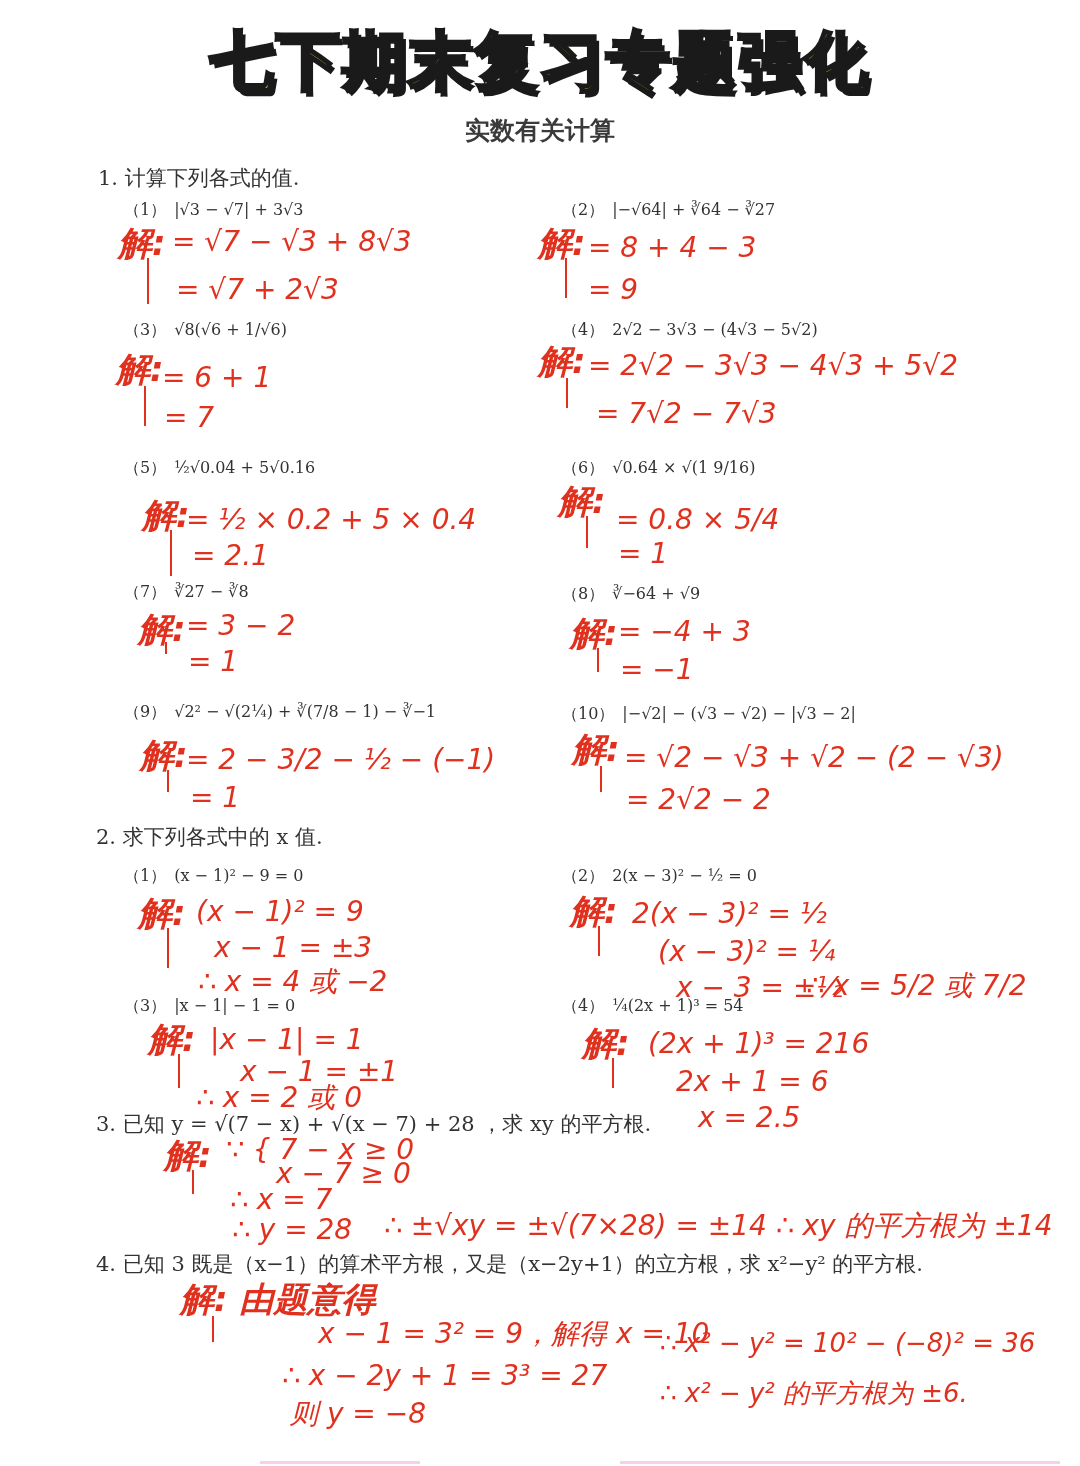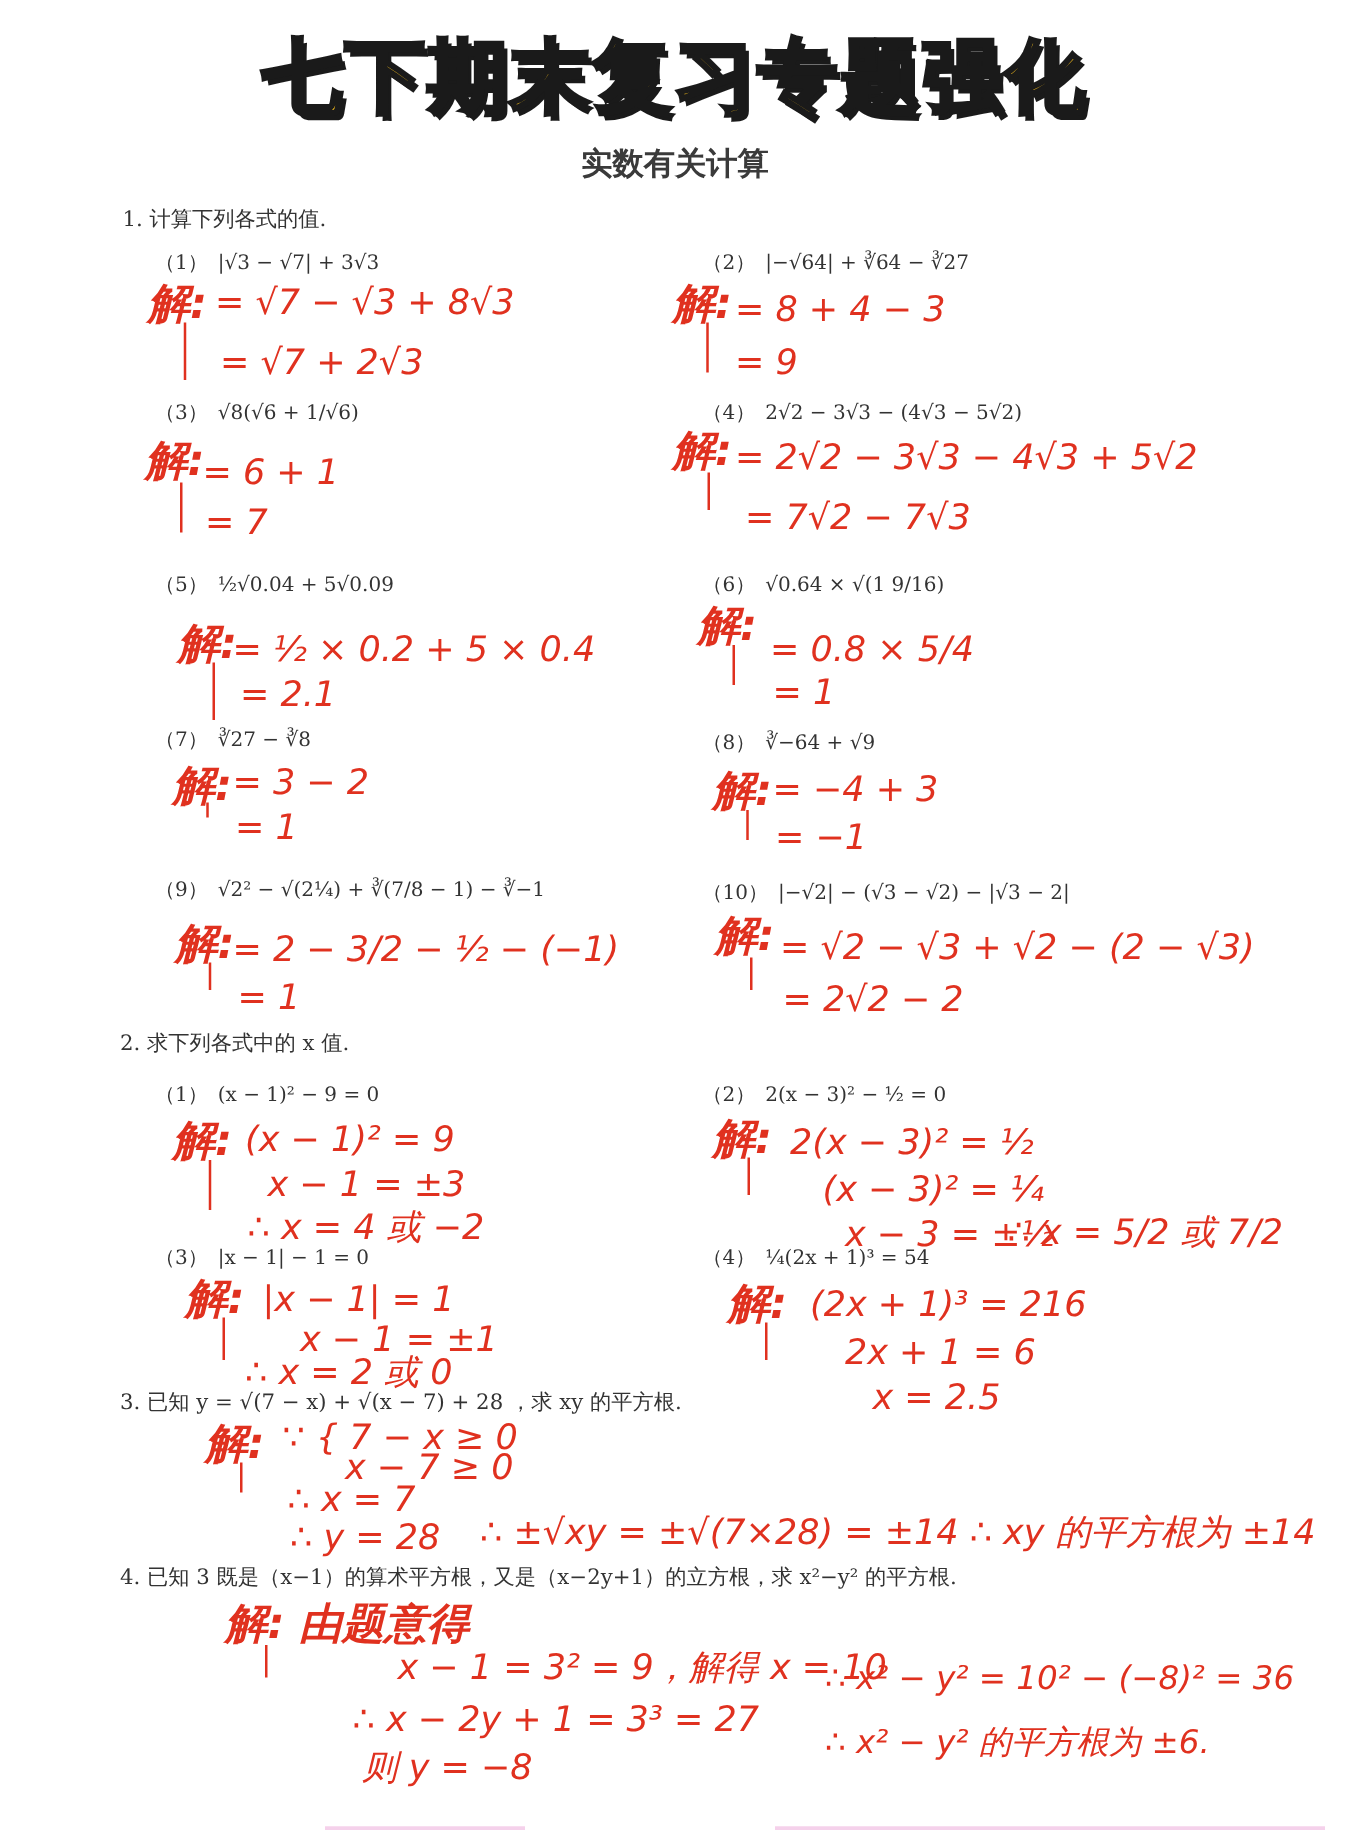--- a/index.html
+++ b/index.html
@@ -11,21 +11,21 @@
     position: absolute; left: 0; top: 18px; width: 1080px; text-align: center;
     font-family: "DejaVu Sans", sans-serif; font-weight: bold; font-size: 64px; letter-spacing: 2px;
     color: #f8bf1c;
     -webkit-text-stroke: 3px #1a1a1a;
     text-shadow: 4px 5px 0 #1a1a1a;
   }
   .subtitle {
     position: absolute; left: 0; top: 114px; width: 1080px; text-align: center;
     font-family: "DejaVu Sans", sans-serif; font-weight: bold; font-size: 25px; color: #3a3a3a;
   }
-  .q-head { position: absolute; font-size: 17px; color: #333; }
+  .q-head { position: absolute; font-size: 21px; color: #333; }
   .sub { position: absolute; font-size: 16px; color: #333; white-space: nowrap; }
   .sub .lbl { margin-right: 8px; }
   .hw {
     position: absolute; font-family: "DejaVu Sans", sans-serif; color: #e0311f;
     font-size: 28px; line-height: 1.0; white-space: nowrap; font-style: italic;
   }
   .hw.jie { font-size: 34px; font-weight: bold; }
   .hw-line {
     position: absolute; font-family: "DejaVu Sans", sans-serif; color: #e0311f;
     font-size: 26px; white-space: nowrap; font-style: italic;
@@ -60,21 +60,21 @@
 <div class="vbar" style="left:144px;top:386px;height:40px;"></div>
 <div class="hw" style="left:162px;top:364px;">= 6 + 1</div>
 <div class="hw" style="left:164px;top:404px;">= 7</div>
 
 <div class="sub" style="left:562px;top:320px;"><span class="lbl">（4）</span><span>2√2 − 3√3 − (4√3 − 5√2)</span></div>
 <div class="hw jie" style="left:538px;top:344px;">解:</div>
 <div class="vbar" style="left:566px;top:378px;height:30px;"></div>
 <div class="hw" style="left:588px;top:352px;">= 2√2 − 3√3 − 4√3 + 5√2</div>
 <div class="hw" style="left:596px;top:400px;">= 7√2 − 7√3</div>
 
-<div class="sub" style="left:124px;top:458px;"><span class="lbl">（5）</span><span>½√0.04 + 5√0.09</span></div>
+<div class="sub" style="left:124px;top:458px;"><span class="lbl">（5）</span><span>½√0.04 + 5√0.16</span></div>
 <div class="hw jie" style="left:142px;top:498px;">解:</div>
 <div class="vbar" style="left:170px;top:530px;height:46px;"></div>
 <div class="hw" style="left:186px;top:506px;">= ½ × 0.2 + 5 × 0.4</div>
 <div class="hw" style="left:192px;top:542px;">= 2.1</div>
 
 <div class="sub" style="left:562px;top:458px;"><span class="lbl">（6）</span><span>√0.64 × √(1 9/16)</span></div>
 <div class="hw jie" style="left:558px;top:484px;">解:</div>
 <div class="vbar" style="left:586px;top:516px;height:32px;"></div>
 <div class="hw" style="left:616px;top:506px;">= 0.8 × 5/4</div>
 <div class="hw" style="left:618px;top:540px;">= 1</div>

